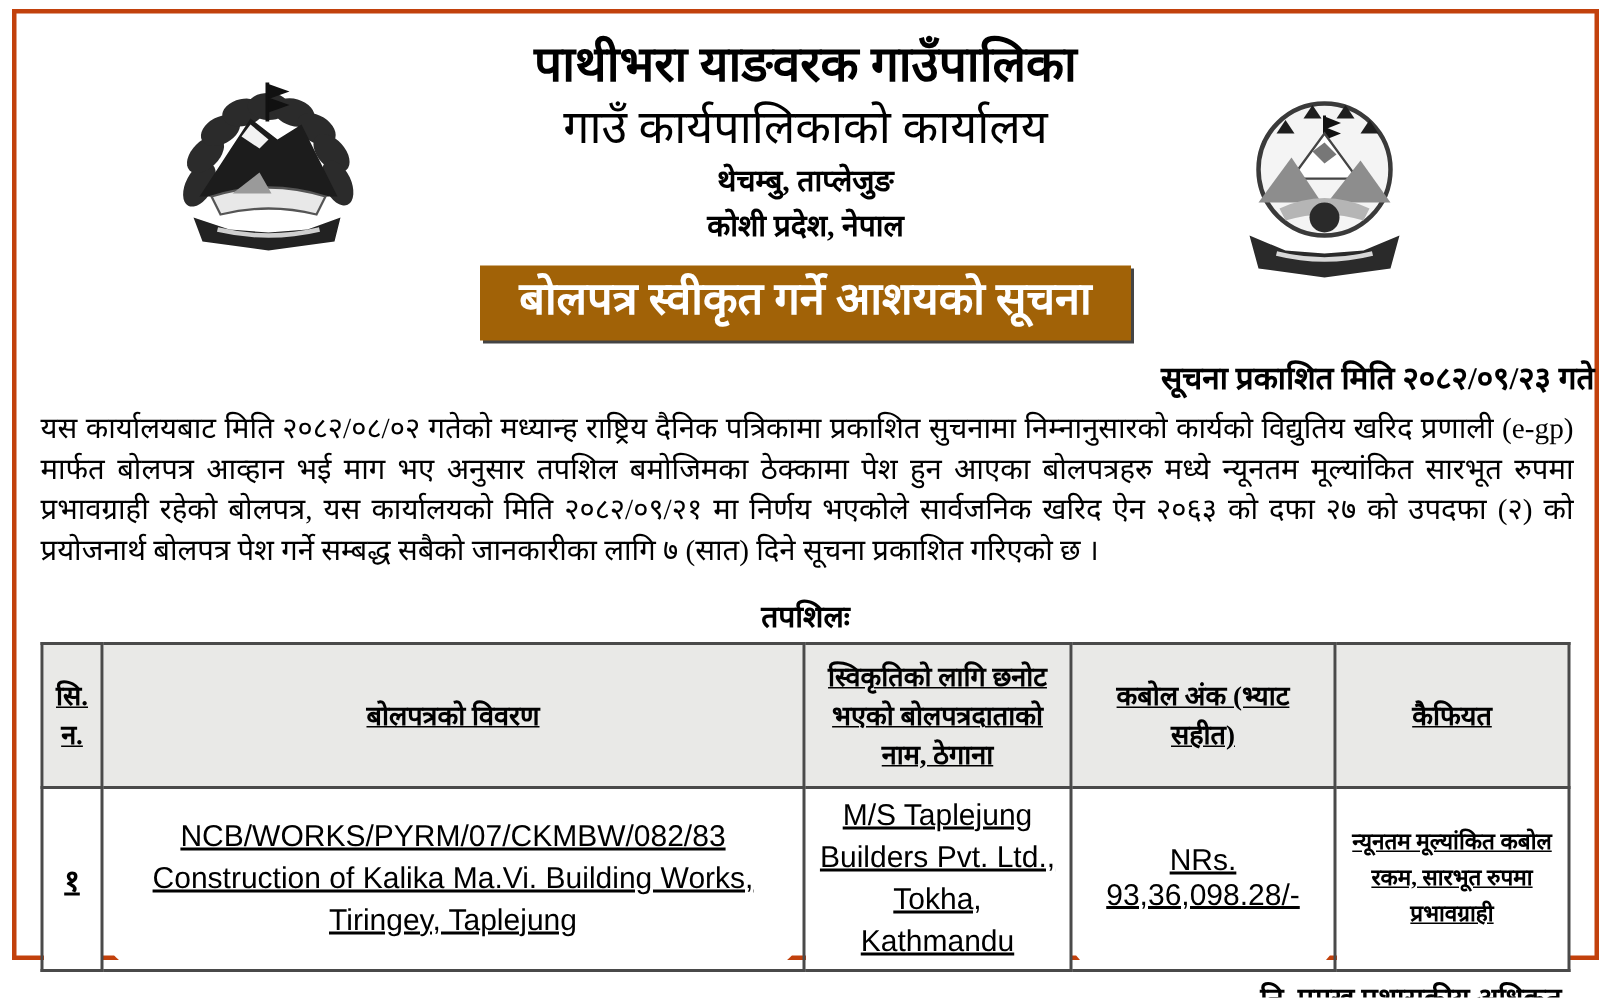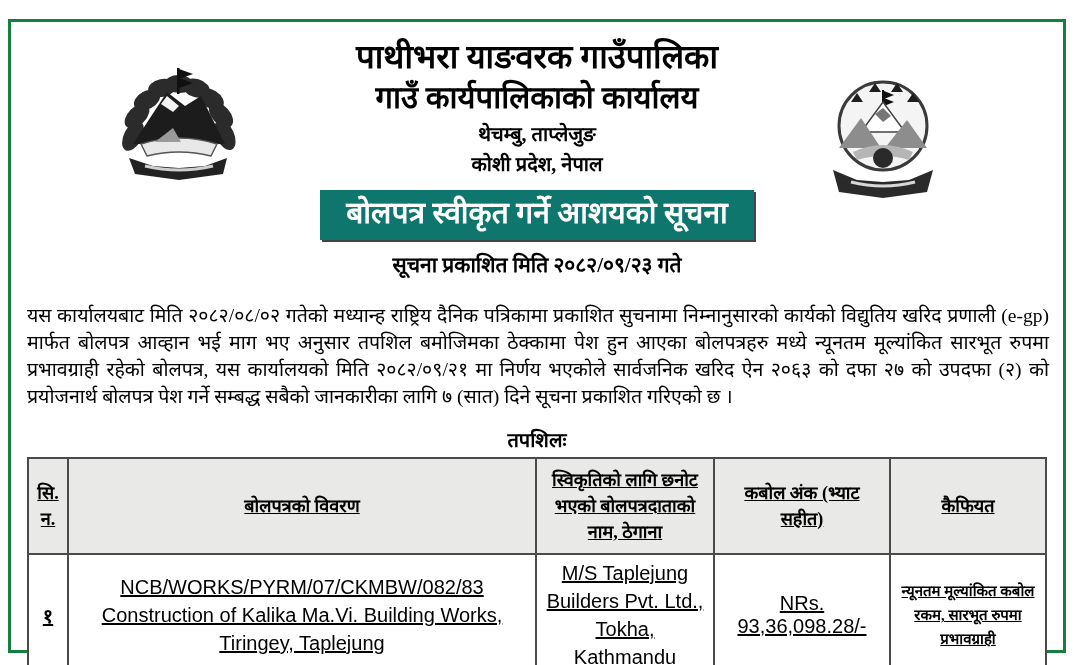--- a/index.html
+++ b/index.html
@@ -1,39 +1,39 @@
 <!DOCTYPE html>
 <html><head>
 <meta charset="utf-8">
 <style>
   html,body{margin:0;padding:0;background:#ffffff;}
   body{
     width:1074px;height:665px;position:relative;overflow:hidden;
     font-family:"Liberation Serif","DejaVu Serif",serif;color:#000;
   }
   .page-border{
-    position:absolute;left:8px;top:19px;width:1052px;height:628px;
-    border:3px solid #15803d;background:#fff;
+    position:absolute;left:8px;top:6px;width:1052px;height:628px;
+    border:3px solid #c2410c;background:#fff;
   }
   .header{position:relative;text-align:center;padding-top:14px;}
   .org-line1{font-size:33px;font-weight:bold;line-height:42px;margin:0;}
-  .org-line2{font-size:31px;font-weight:bold;line-height:40px;margin:0;}
+  .org-line2{font-size:31px;font-weight:normal;line-height:40px;margin:0;}
   .addr{font-size:20px;font-weight:bold;line-height:28px;margin:2px 0 0 0;}
   .logo{position:absolute;}
   .logo-left{left:104px;top:40px;}
   .logo-right{left:812px;top:52px;}
   .banner-wrap{text-align:center;margin-top:12px;}
   .banner{
-    display:inline-block;background:#0f766e;color:#fff;
+    display:inline-block;background:#a16207;color:#fff;
     font-size:30px;font-weight:bold;padding:5px 26px 9px 26px;line-height:36px;
     box-shadow:2px 2px 0 #444;
   }
-  .pubdate{text-align:center;font-size:21px;font-weight:bold;margin-top:10px;}
+  .pubdate{text-align:right;font-size:21px;font-weight:bold;margin-top:10px;}
   .body-par{
-    margin:24px 14px 0 16px;font-size:19.5px;line-height:27px;
+    margin:8px 14px 0 16px;font-size:19.5px;line-height:27px;
     text-align:justify;text-align-last:left;
   }
   .details-label{text-align:center;font-size:20px;font-weight:bold;margin-top:16px;}
   table.notice{
     border-collapse:collapse;margin:4px auto 0 auto;width:1018px;table-layout:fixed;text-decoration:underline;
   }
   table.notice th,table.notice td{
     border:2px solid #4a4a4a;vertical-align:middle;text-align:center;
     padding:4px 6px;overflow:hidden;
   }

